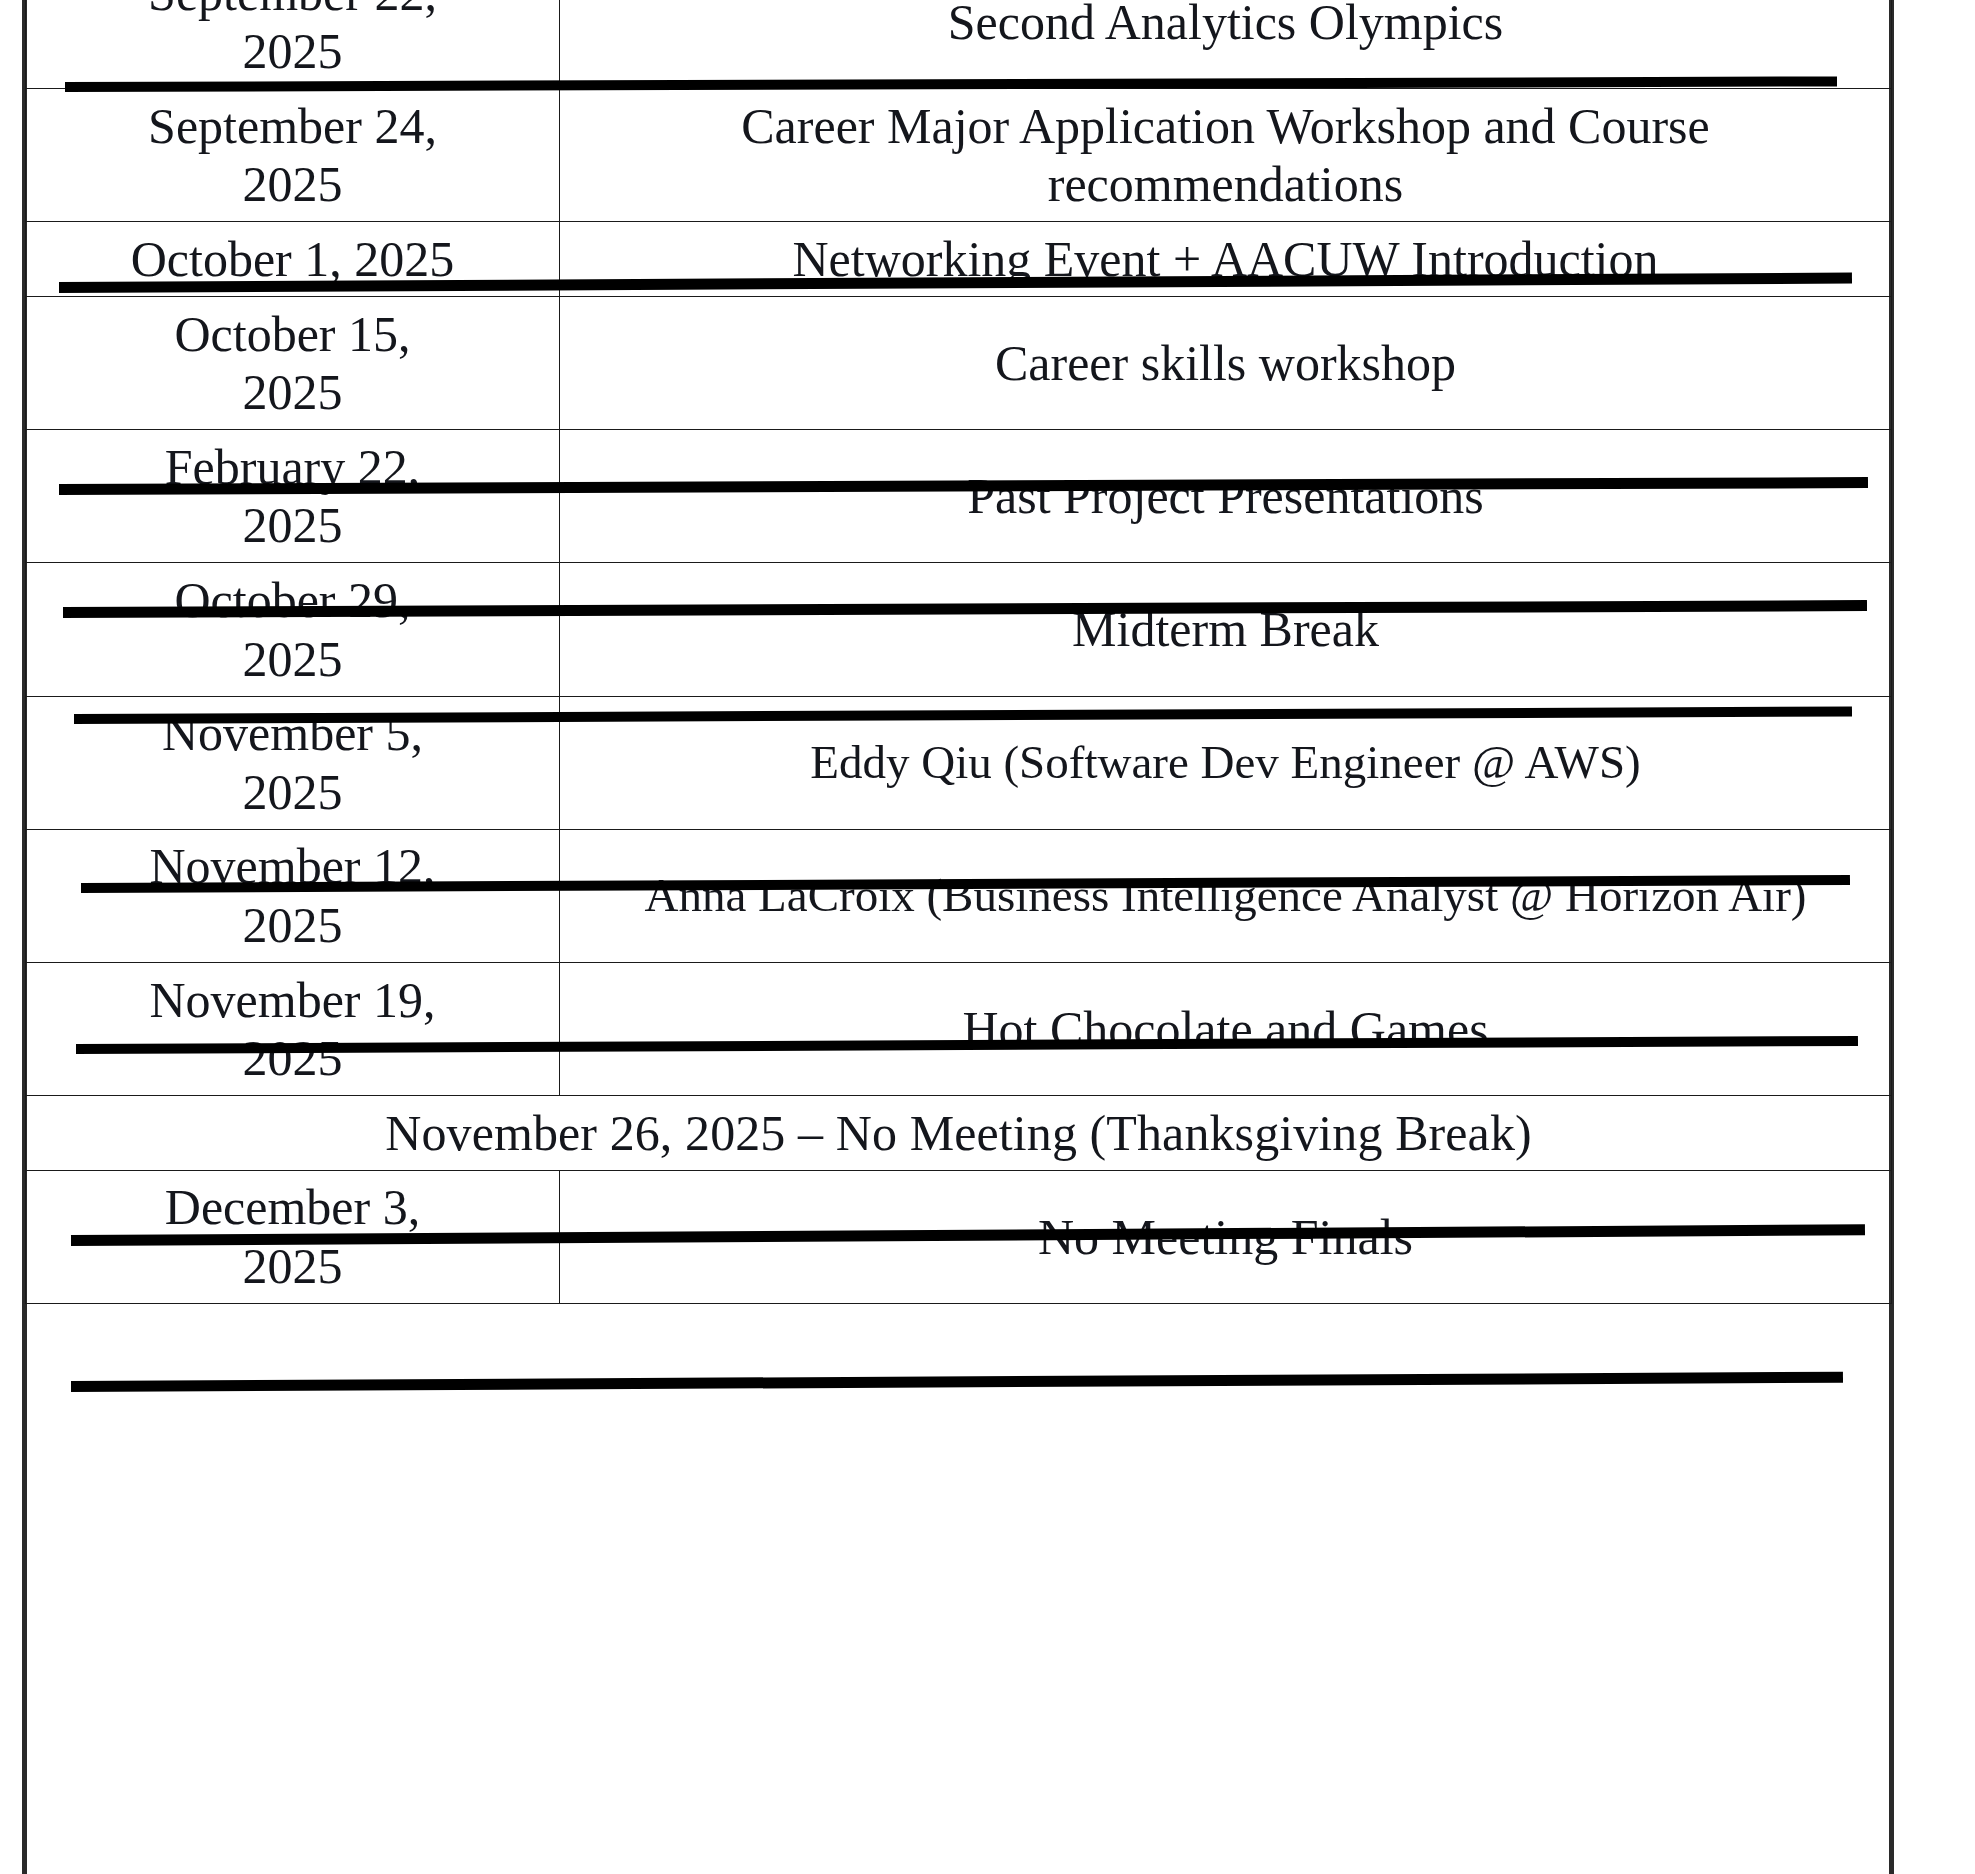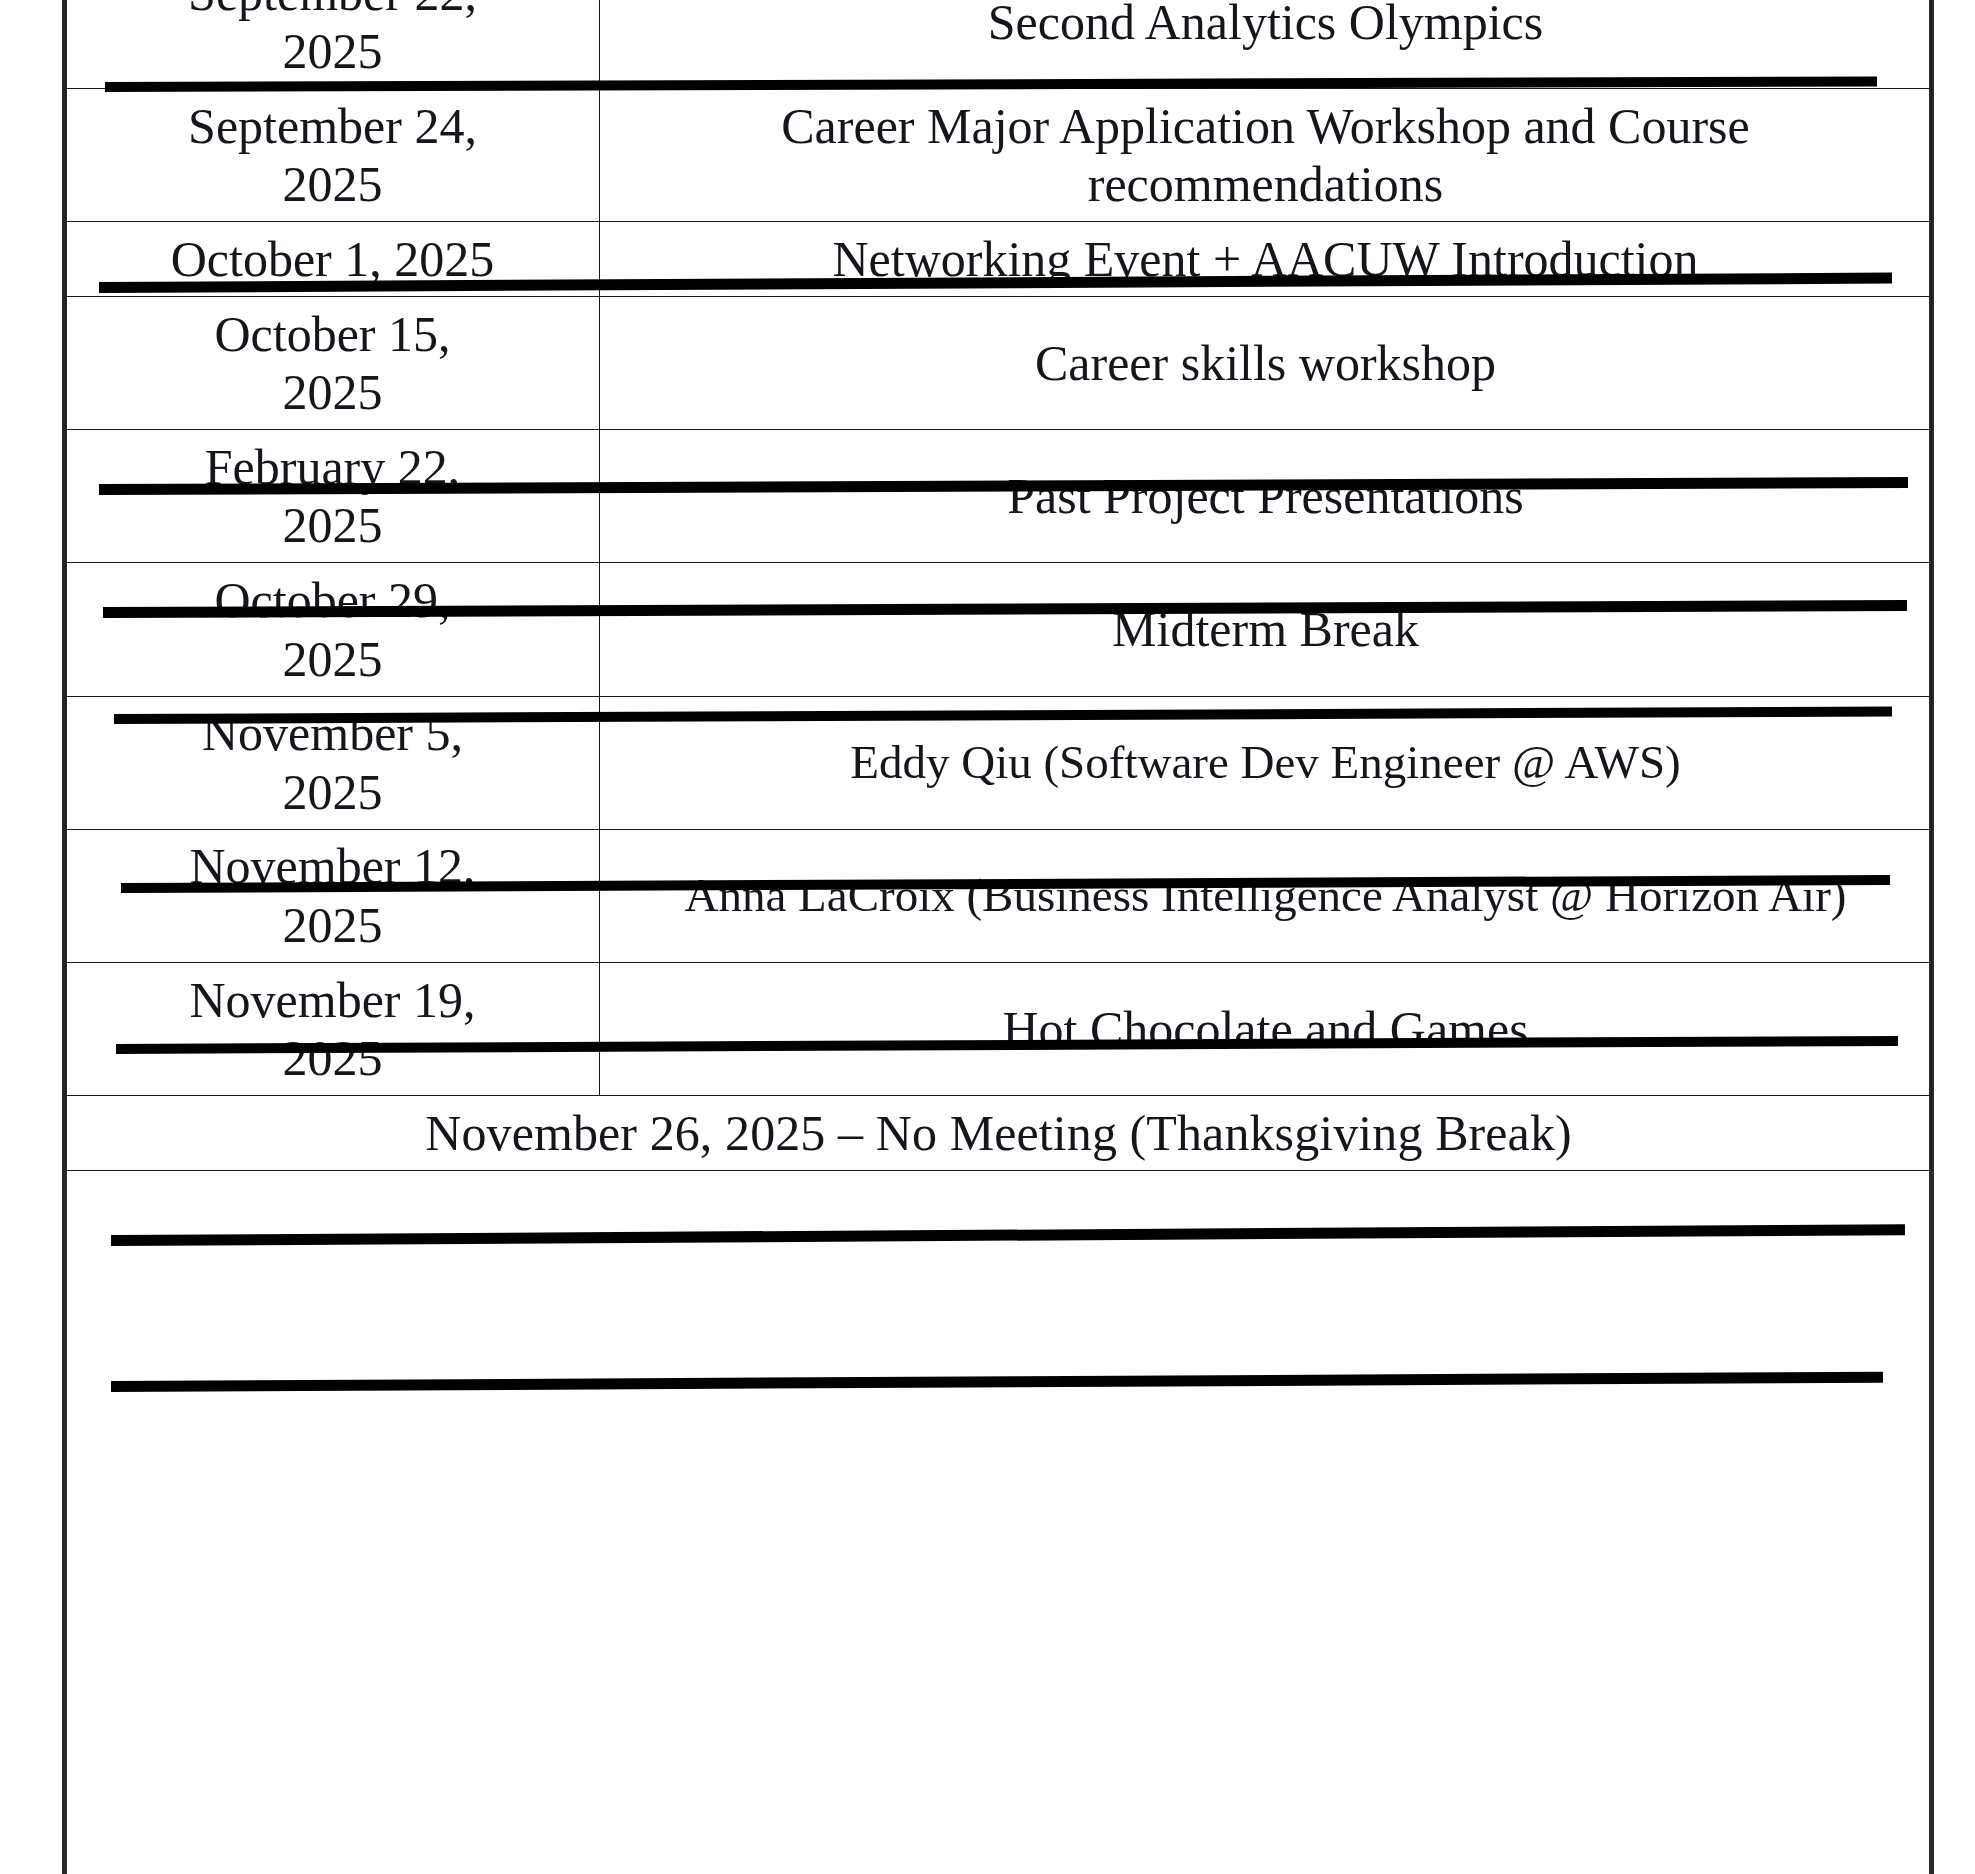--- a/index.html
+++ b/index.html
@@ -6,21 +6,21 @@
   html,body { background:#ffffff; }
   body {
     width:1975px; height:1875px;
     font-family:"Liberation Serif","DejaVu Serif",serif;
     color:#111111;
     position:relative;
     overflow:hidden;
   }
 
   
-  #doc-root { position:absolute; inset:0;margin-left:40px; }
+  #doc-root { position:absolute; inset:0; }
 
   #schedule-table {
     position:absolute;
     left:25px; top:-50px;
     width:1867px;
     border-collapse:collapse;
     table-layout:fixed;
   }
   #schedule-table td {
     border:1.6px solid #1a1a1a;
@@ -146,20 +146,29 @@
           </td>
           <td class="event-cell">
             <span class="event-text">Hot Chocolate and Games</span>
           </td>
         </tr>
         <tr>
           <td class="event-cell merged" colspan="2">
             <span class="event-text">November 26, 2025 – No Meeting (Thanksgiving Break)</span>
           </td>
         </tr>
+        <tr>
+          <td class="date-cell">
+            <span class="date-text">December 3,</span>
+            <span class="date-text">2025</span>
+          </td>
+          <td class="event-cell">
+            <span class="event-text">No Meeting Finals</span>
+          </td>
+        </tr>
       </tbody>
   </table>
 
   <div id="strike-layer">
       <div class="strike" style="left: 65px; top: 82px; width: 1772px; height: 10.4px; background: rgb(0, 0, 0); transform: rotate(-0.18deg);"></div>
       <div class="strike" style="left: 59px; top: 282px; width: 1793px; height: 11.4px; background: rgb(0, 0, 0); transform: rotate(-0.3deg);"></div>
       <div class="strike" style="left: 59px; top: 484px; width: 1809px; height: 11.4px; background: rgb(0, 0, 0); transform: rotate(-0.22deg);"></div>
       <div class="strike" style="left: 63px; top: 607px; width: 1804px; height: 11.4px; background: rgb(0, 0, 0); transform: rotate(-0.22deg);"></div>
       <div class="strike" style="left: 74px; top: 714px; width: 1778px; height: 10.4px; background: rgb(0, 0, 0); transform: rotate(-0.24deg);"></div>
       <div class="strike" style="left: 81px; top: 883px; width: 1769px; height: 10.4px; background: rgb(0, 0, 0); transform: rotate(-0.26deg);"></div>

